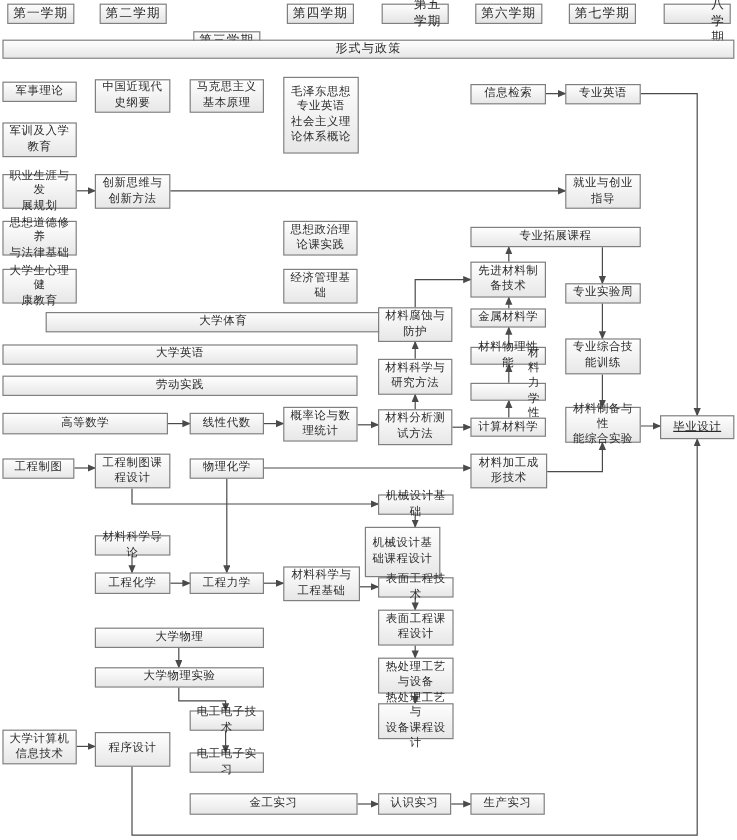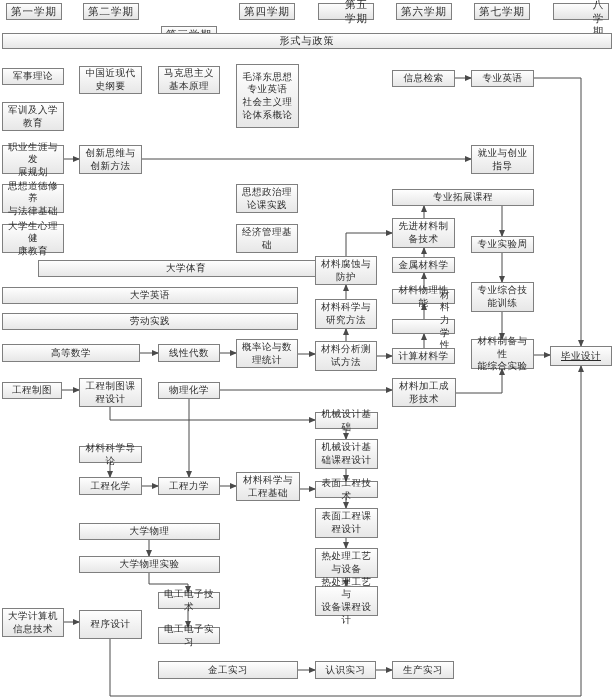--- a/index.html
+++ b/index.html
@@ -167,21 +167,21 @@
       <div class="node" style="left: 392px; top: 319px; width: 63px; height: 15px; padding-left: 44px;">材料力学性能</div>
       <div class="node" style="left: 315px; top: 341px; width: 62px; height: 30px;">材料分析测
 试方法</div>
       <div class="node" style="left: 392px; top: 348px; width: 63px; height: 16px;">计算材料学</div>
       <div class="node" style="left: 471px; top: 339px; width: 63px; height: 30px;">材料制备与性
 能综合实验</div>
       <div class="node" style="left: 550px; top: 346px; width: 62px; height: 20px; text-decoration: underline;">毕业设计</div>
       <div class="node" style="left: 392px; top: 378px; width: 64px; height: 29px;">材料加工成
 形技术</div>
       <div class="node" style="left: 315px; top: 412px; width: 63px; height: 17px;">机械设计基础</div>
-      <div class="node" style="left: 315px; top: 439px; width: 63px; height: 30px;">机械设计基
+      <div class="node" style="left: 304px; top: 439px; width: 63px; height: 42px;">机械设计基
 础课程设计</div>
       <div class="node" style="left: 315px; top: 481px; width: 63px; height: 17px;">表面工程技术</div>
       <div class="node" style="left: 315px; top: 508px; width: 63px; height: 30px;">表面工程课
 程设计</div>
       <div class="node" style="left: 315px; top: 548px; width: 63px; height: 30px;">热处理工艺
 与设备</div>
       <div class="node" style="left: 315px; top: 586px; width: 63px; height: 30px;">热处理工艺与
 设备课程设计</div>
     </div>
 </div>

